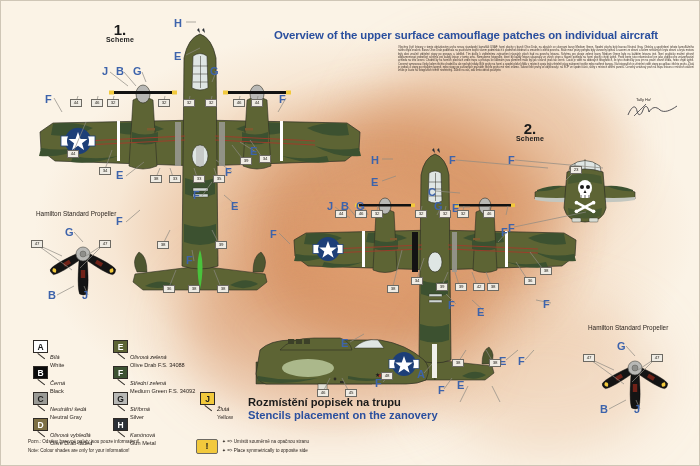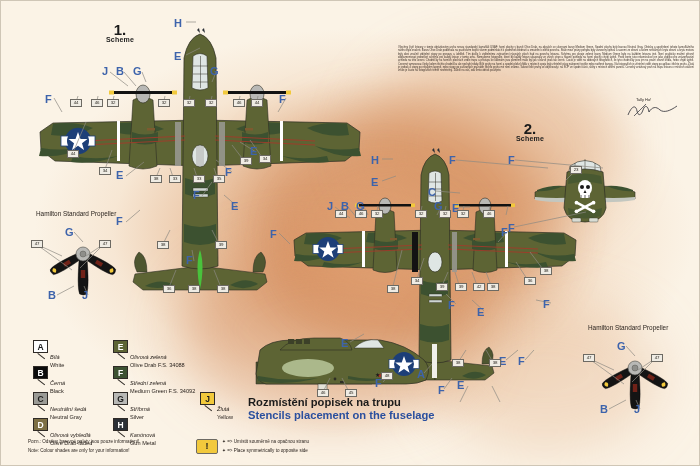--- a/index.html
+++ b/index.html
@@ -69,20 +69,21 @@
 
   <div class="bg-base"></div>
   <div class="bg-vign"></div>
   <div class="bg-cloud" style="left:250px;top:110px;width:300px;height:230px;background:rgba(205,122,68,.45);"></div>
   <div class="bg-cloud" style="left:360px;top:50px;width:260px;height:190px;background:rgba(214,142,92,.35);"></div>
   <div class="bg-cloud" style="left:180px;top:240px;width:300px;height:180px;background:rgba(208,130,78,.38);"></div>
   <div class="bg-cloud" style="left:430px;top:300px;width:230px;height:150px;background:rgba(222,163,116,.30);"></div>
   <div class="bg-cloud" style="left:300px;top:180px;width:160px;height:130px;background:rgba(232,176,130,.45);"></div>
   <div class="bg-frame"></div>
 
+  <div class="title-en">Overview of the upper surface camouflage patches on individual aircraft</div>
   <div class="body-text">Všechny čtyři letouny v tomto obrázkovém archu nesou standardní kamufláž USAF: horní plochy v barvě Olive Drab, na okrajích se skvrnami barvy Medium Green. Spodní plochy byly barvou Neutral Gray. Obtisky a upotřebení tohoto kamuflážního nátěru bylo značné. Barva Olive Drab podléhala na pacifickém bojišti vlivem podmínkách k podmínek blednutí a zmatnění celého povrchu. Stále mezi prány pohybu byly zanovery lipinou a sazemi ze zbraní a kolem nestálných krytů zbraní a krytů motoru byly dost značně viditelné stopy po provozu a údržbě. Tím došlo k viditelnému zvýrazňení rýsových ploch had na povrchu letounu. Schéma pro okraje zelené barvy Medium Green bylo na každém letounu jiné. Není prakticky možné přesně zdokumentovat jednotlivé schéma pro každý letoun v tomto arhu. Nemůžeme fotografie, které by každý letoun ukazovaly ze všech stran a hlavně pohledu na horní plochy chybí úplně. Proto berte tuto rekonstrukce jen jako vodítko pro znázorňování vzhledu na této úrovni. Chodníčky na horních plochách vedle trupu a přístupu ke kabinám jsou poměrně málo byl jak v barvě jinak tak černé. Často je vidět na dobových fotografiích, že tyto chodníčky jsou jen na pravé straně křídla, nebo chybí úplně. Červené vymezovací linky kolem těchto chodníčků ale nechybí nikdy. Bílé pruhy na horní a spodní ploše křídla v místech spojů byly zřetelně pásy nalepené textilie nebo natřené barvou. Na fotografiích je zřetelné vidět stopy po aplikaci těchto pruhů. Žlutá je jednak o stopy po nějakém lupeně, nebo stopy po zašíraných pry-nátěr těchto pruhů mé není známo. Takové bílé pruhy se objevovaly i na SOP ve spodní části, sklity v místech dělění panelu. Červený vztahový prah na trupu letounu v místech otáčení vrtule je často na fotografiích téměř nezřetelný. Záleží na vás, zda tento obtisk použijete.</div>
   <div class="tally">Tally Ho!</div>
   <svg class="sig" viewBox="0 0 60 18">
     <path d="M6 14 C10 4, 14 4, 15 10 C16 15, 19 15, 21 9 C23 3, 26 5, 27 11
              C30 6, 34 5, 38 9 C42 12, 48 10, 55 5" stroke="#2b2b33" stroke-width="0.8" fill="none"></path>
     <path d="M12 15 L24 3" stroke="#2b2b33" stroke-width="0.7" fill="none"></path>
   </svg>
 
   <div class="scheme-no" style="left:98px;top:24px;width:44px;">
     <span class="num">1.</span>
@@ -607,21 +608,21 @@
       <div class="lg-tick" style="left: 118px; top: 431px;"></div>
       <div class="lg-cz" style="left: 130px; top: 432px;">Kanónová</div>
       <div class="lg-en" style="left: 130px; top: 440px;">Gun Metal</div>
       <div class="lg-sw" style="left: 200px; top: 392px; background: rgb(242, 201, 60); color: rgb(27, 27, 27);">J</div>
       <div class="lg-tick" style="left: 205px; top: 405px;"></div>
       <div class="lg-cz" style="left: 217px; top: 406px;">Žlutá</div>
       <div class="lg-en" style="left: 217px; top: 414px;">Yellow</div>
     </div>
 
   <div class="cap-cz" style="left:248px;top:396px;">Rozmístění popisek na trupu</div>
-  <div class="cap-en" style="left:248px;top:409px;">Stencils placement on the fuselage</div>
+  <div class="cap-en" style="left:248px;top:409px;">Stencils placement on the zanovery</div>
 
   <div class="foot" style="left:28px;top:439px;">Pozn.: Odstíny barevné palety jsou pouze informativní!</div>
   <div class="foot" style="left:28px;top:448px;">Note: Colour shades are only for your information!</div>
   <div class="warn">!</div>
   <div class="foot" style="left:222px;top:439px;">✦ =&gt; Umístit souměrně na opačnou stranu</div>
   <div class="foot" style="left:222px;top:448px;">✦ =&gt; Place symmetrically to opposite side</div>
 
 </div>
 
 </body></html>

